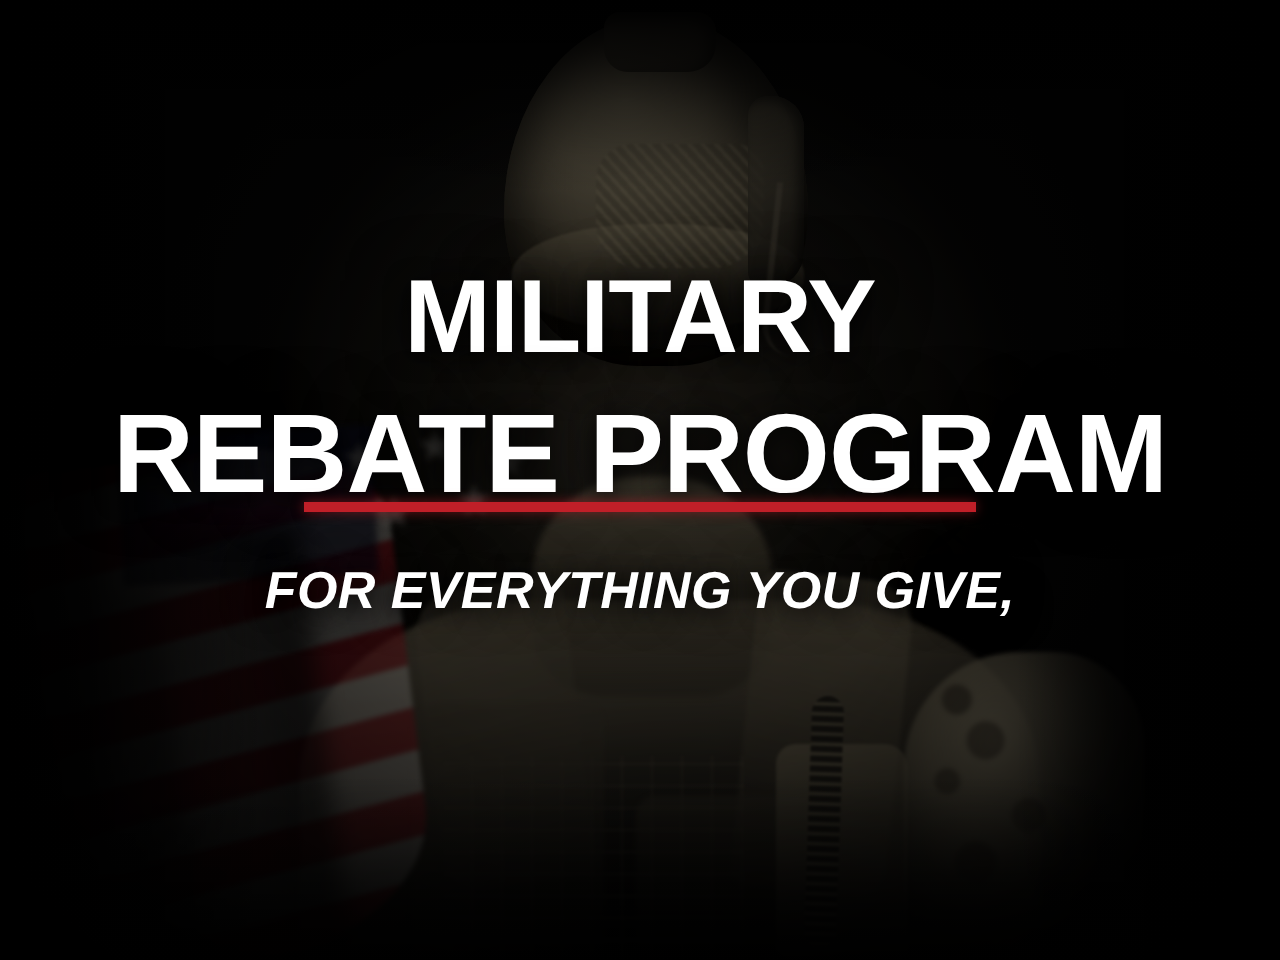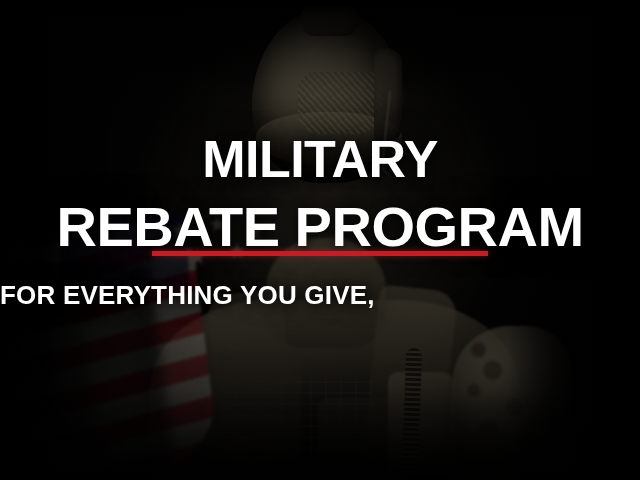--- a/index.html
+++ b/index.html
@@ -431,29 +431,30 @@
     height: 5px;
     background: #c01f28;
     box-shadow: 0 0 6px rgba(192,31,40,0.55);
   }
 
   .subhead {
     position: absolute;
     left: 0;
     right: 0;
     margin: 0;
-    text-align: left;
+    text-align: center;
     color: #ffffff;
     font-weight: 700;
     font-size: 26px;
     line-height: 30px;
     letter-spacing: 0.2px;
     text-transform: uppercase;
     text-shadow: 0 2px 10px rgba(0,0,0,0.85), 0 0 22px rgba(0,0,0,0.6);
     white-space: nowrap;
+    font-style: italic;
   }
   .subhead-line-1 { top: 280px; }
   .subhead-line-2 { top: 311px; }
 </style>
 </head>
 <body>
 
 <div class="banner">
 
   <div class="photo">

